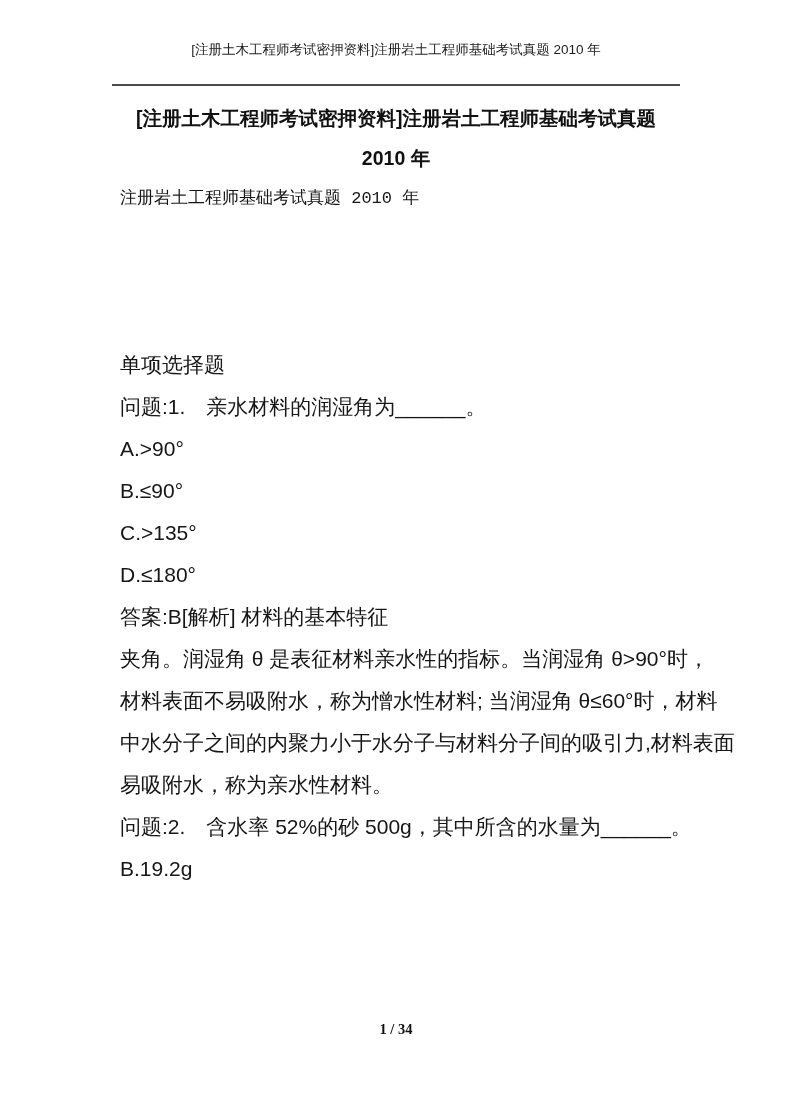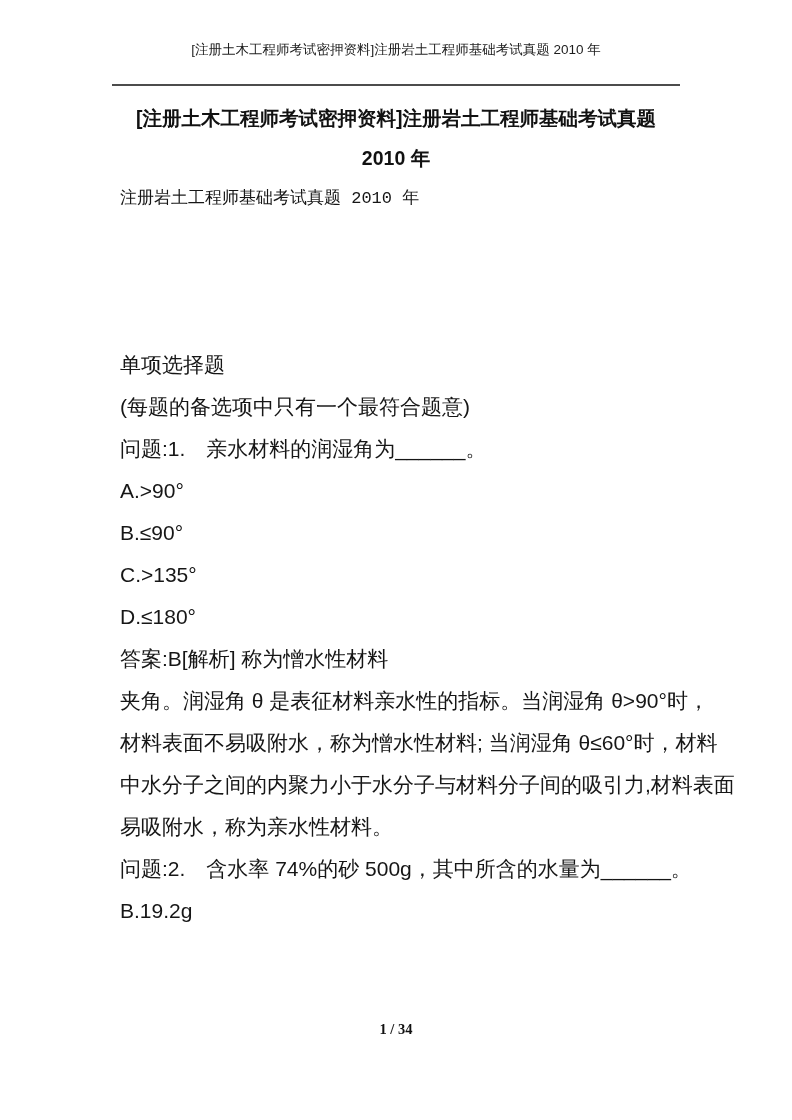--- a/index.html
+++ b/index.html
@@ -86,32 +86,31 @@
   <div class="header">[注册土木工程师考试密押资料]注册岩土工程师基础考试真题 2010 年</div>
 
   <div class="rule"></div>
 
   <h1 class="title">[注册土木工程师考试密押资料]注册岩土工程师基础考试真题 2010 年</h1>
 
   <div class="subtitle">注册岩土工程师基础考试真题 2010 年</div>
 
   <div class="body">
     <div class="line">单项选择题</div>
-    <div class="line">(每题的备选项中只有一个最符合题意)</div>
 
     <div class="line">问题:1.　亲水材料的润湿角为______。</div>
     <div class="line">A.&gt;90°</div>
     <div class="line">B.≤90°</div>
     <div class="line">C.&gt;135°</div>
     <div class="line">D.≤180°</div>
-    <div class="line">答案:B[解析] 称为憎水性材料</div>
+    <div class="line">答案:B[解析] 材料的基本特征</div>
     <div class="line">夹角。润湿角 θ 是表征材料亲水性的指标。当润湿角 θ&gt;90°时，</div>
     <div class="line">材料表面不易吸附水，称为憎水性材料; 当润湿角 θ≤60°时，材料</div>
     <div class="line">中水分子之间的内聚力小于水分子与材料分子间的吸引力,材料表面</div>
     <div class="line">易吸附水，称为亲水性材料。</div>
 
-    <div class="line">问题:2.　含水率 74%的砂 500g，其中所含的水量为______。</div>
+    <div class="line">问题:2.　含水率 52%的砂 500g，其中所含的水量为______。</div>
     <div class="line">B.19.2g</div>
   </div>
 
   <div class="footer">1 / 34</div>
 
 </div>
 
 </body></html>

